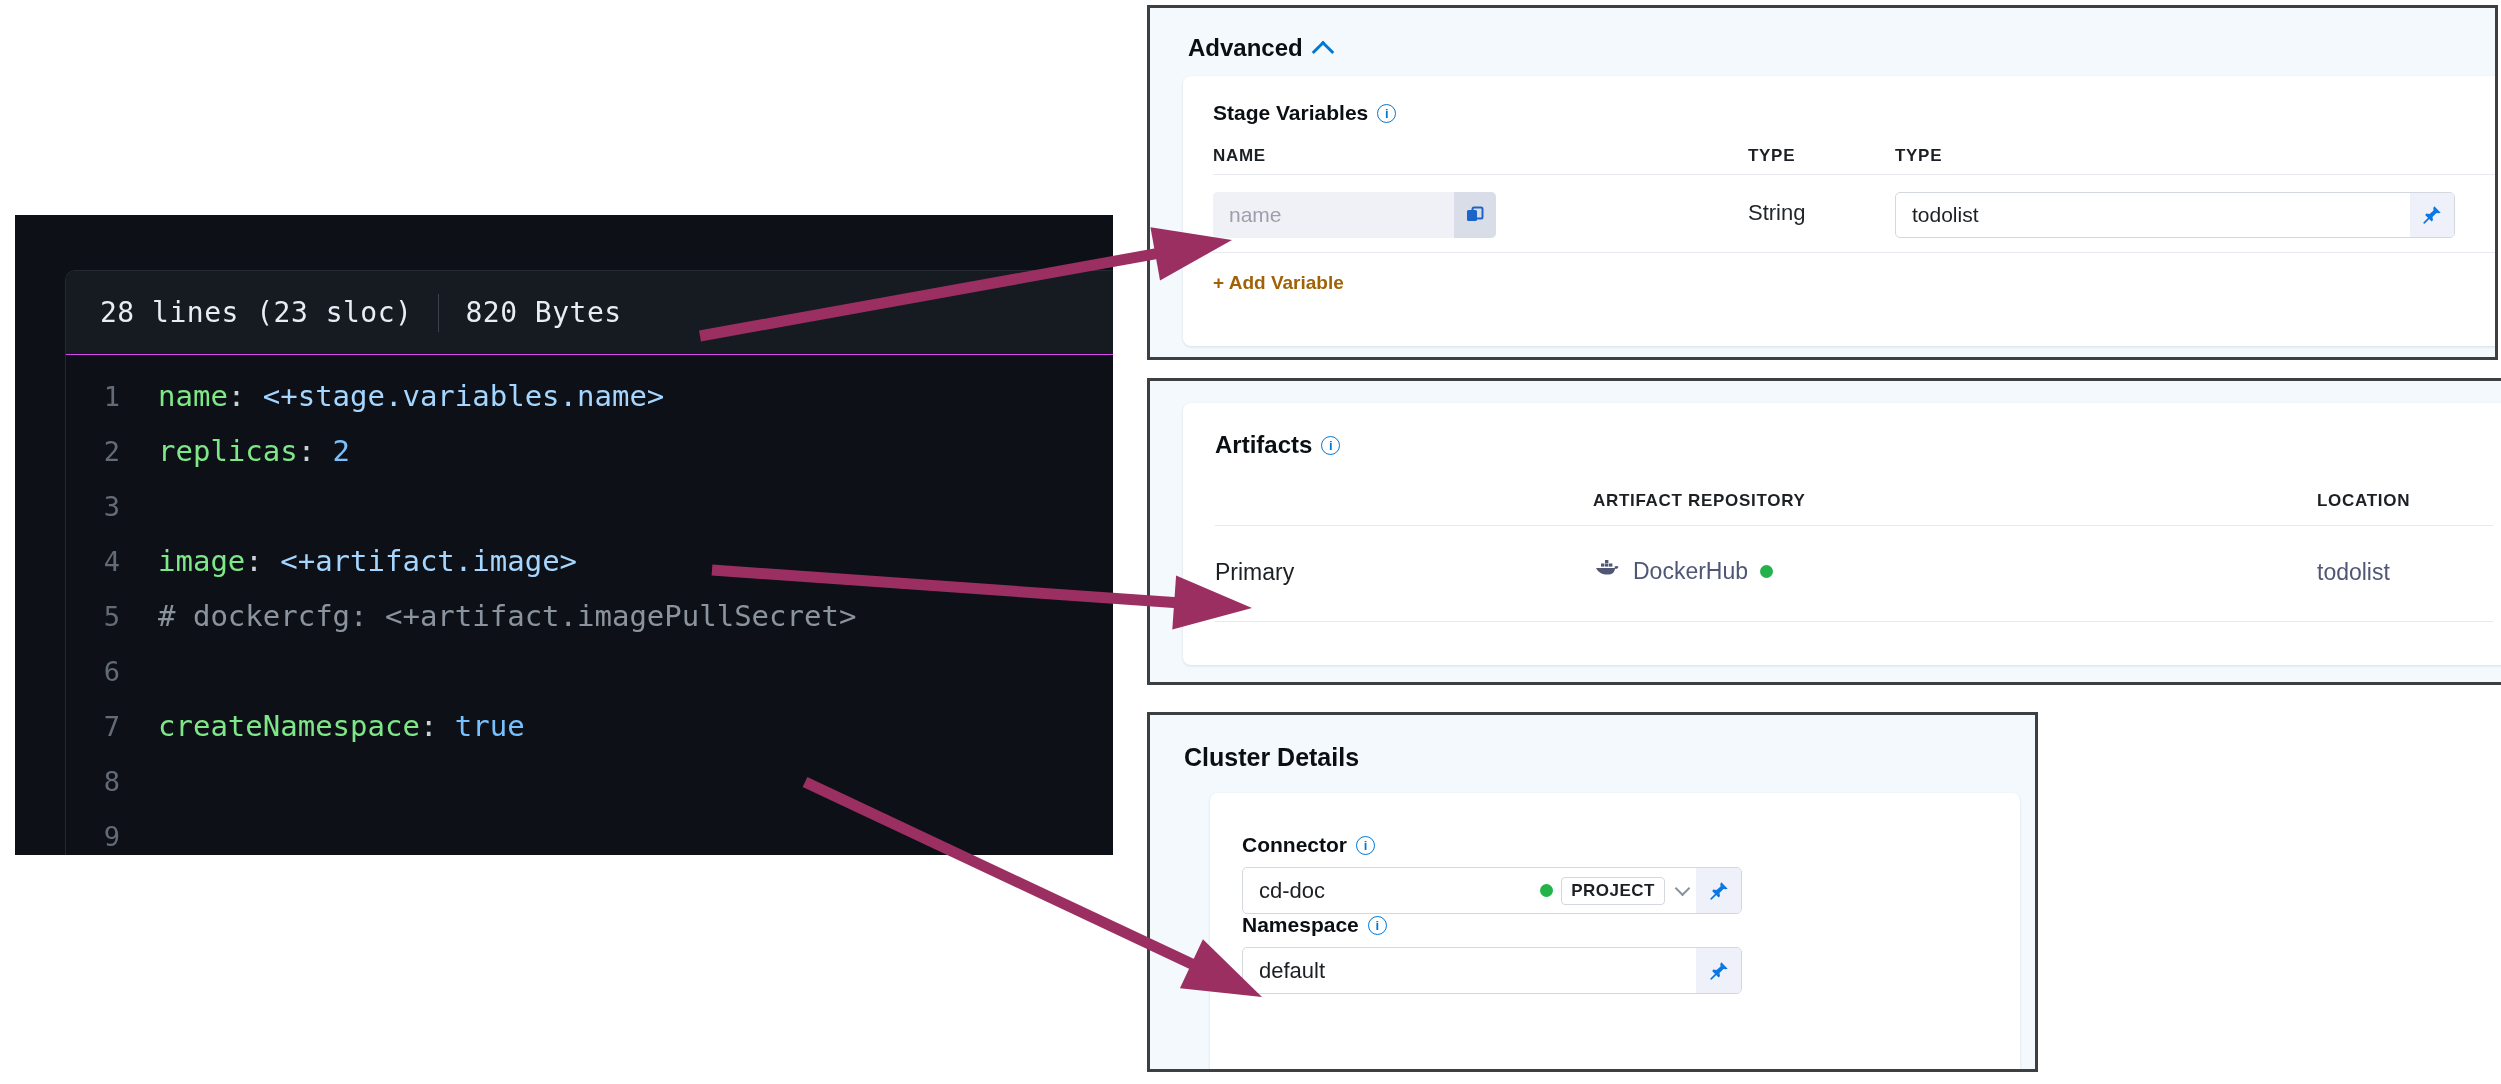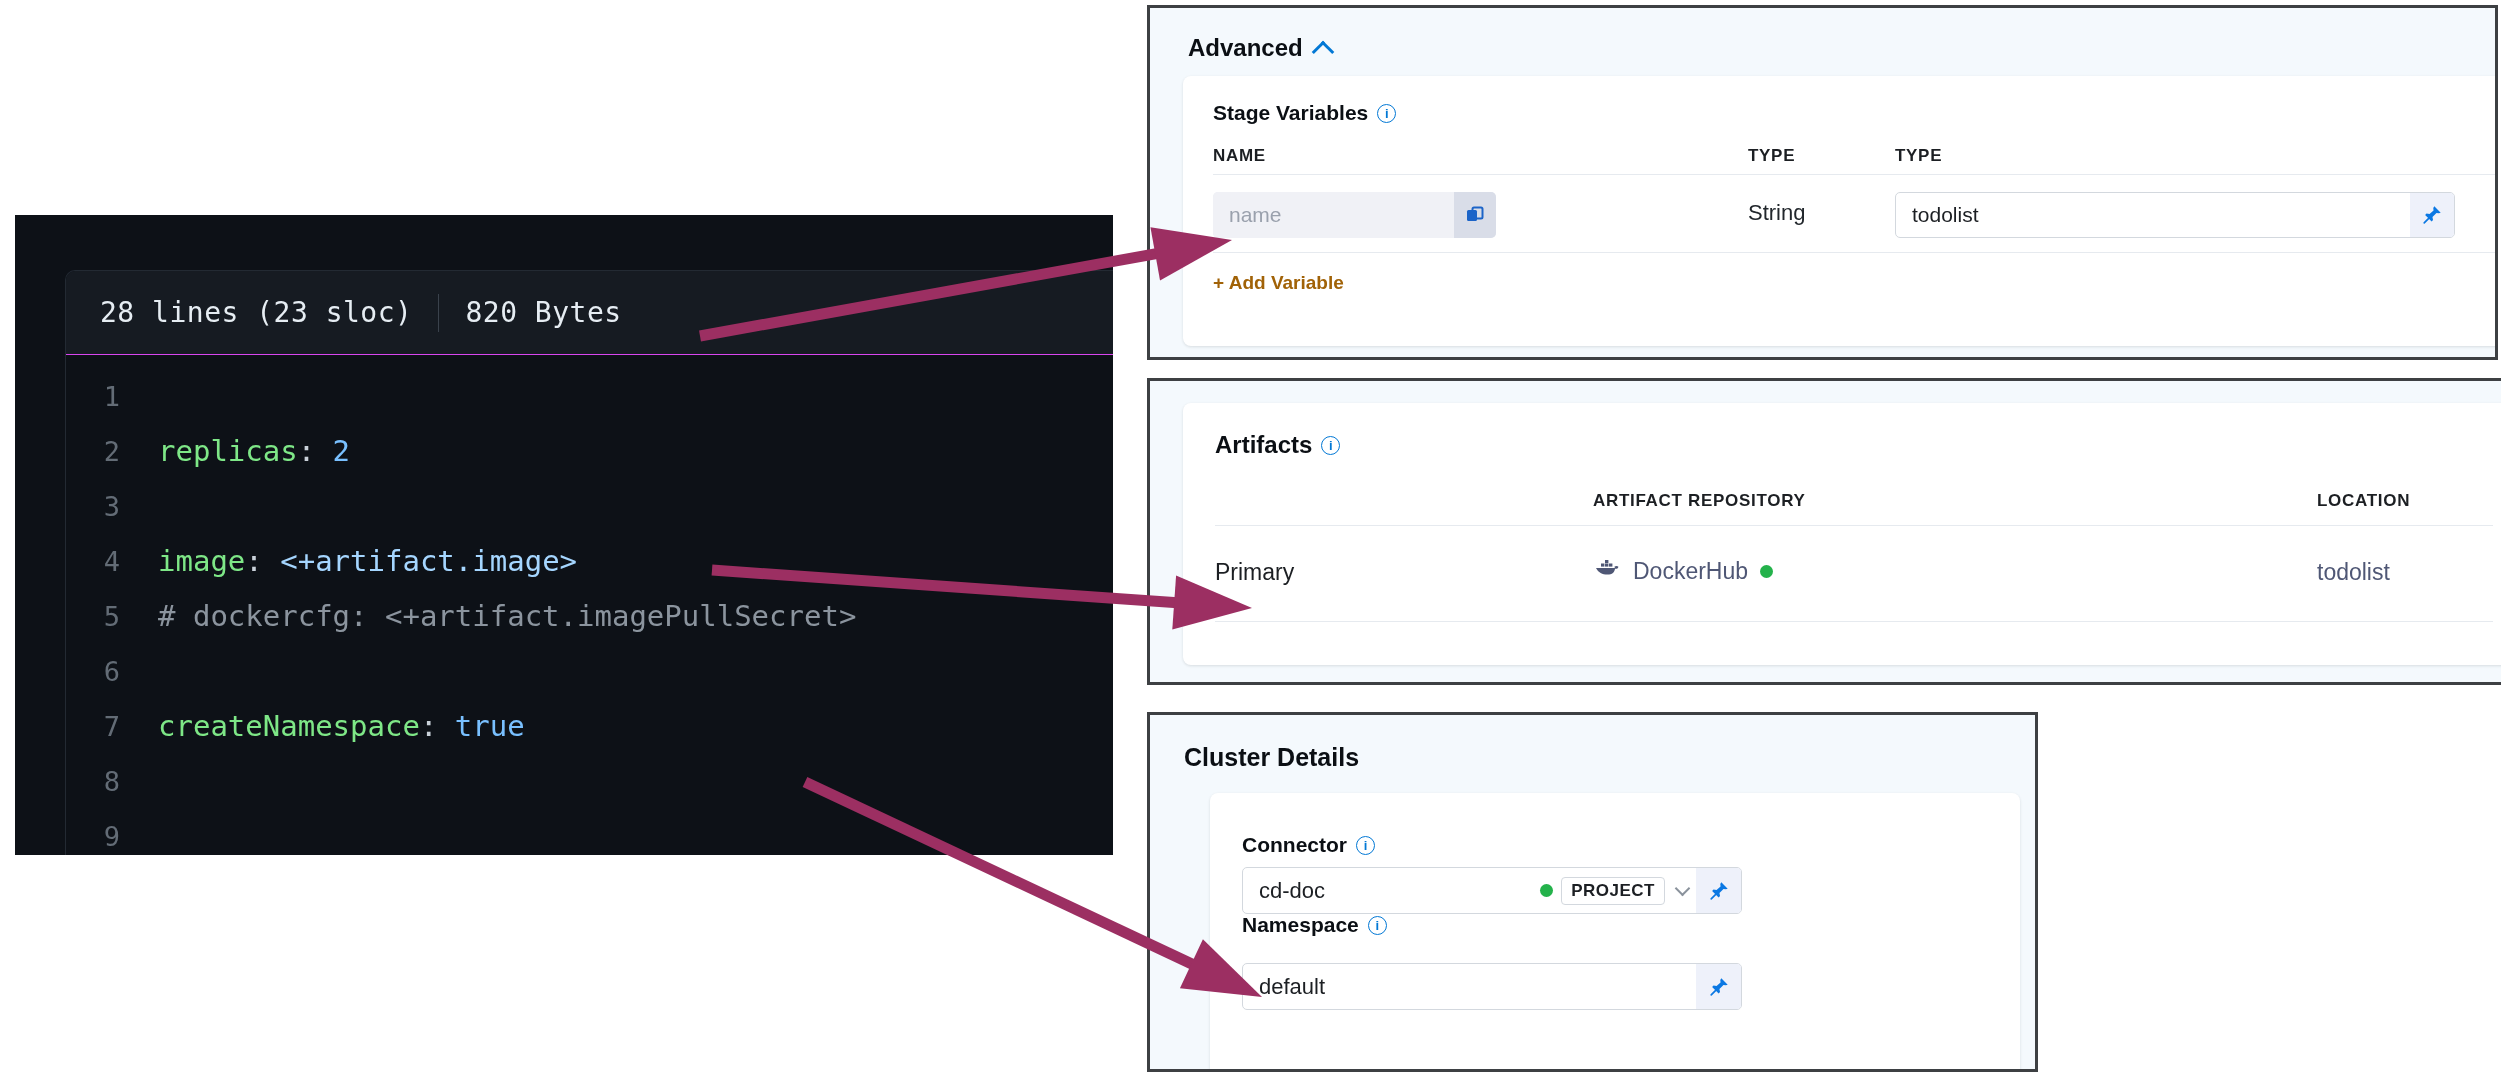--- a/index.html
+++ b/index.html
@@ -229,21 +229,21 @@
   }
   .lbl-connector { left: 32px; top: 40px; }
   .lbl-namespace { left: 32px; top: 120px; }
   .inp {
     position: absolute; left: 32px;
     width: 500px; height: 47px;
     border: 1px solid #d3d8de; border-radius: 5px;
     background: #fff; display: flex; align-items: stretch; overflow: hidden;
   }
   .inp-connector { top: 74px; }
-  .inp-namespace { top: 170px; text-align: center; }
+  .inp-namespace { top: 154px; text-align: center; }
   .inp .i-txt {
     flex: 1; display: flex; align-items: center; padding-left: 16px;
     font-size: 22px; color: #1c1f23;
   }
   .inp .i-scope {
     display: flex; align-items: center; gap: 8px; 
   }
   .scope-chip {
     border: 1px solid #d3d8de; border-radius: 4px;
     padding: 3px 9px;
@@ -275,20 +275,21 @@
   <div class="code-panel">
     <div class="code-inner">
       <div class="code-header">
         <span>28 lines (23 sloc)</span>
         <span class="divider"></span>
         <span>820 Bytes</span>
       </div>
       <div class="code-body" id="code-body">
           <div class="code-line">
             <span class="ln">1</span>
+            <span class="ltxt"><span class="tok-key">name</span><span class="tok-punc">: </span><span class="tok-str">&lt;+stage.variables.name&gt;</span></span>
           </div>
           <div class="code-line">
             <span class="ln">2</span>
             <span class="ltxt"><span class="tok-key">replicas</span><span class="tok-punc">: </span><span class="tok-val">2</span></span>
           </div>
           <div class="code-line">
             <span class="ln">3</span>
             <span class="ltxt"></span>
           </div>
           <div class="code-line">

